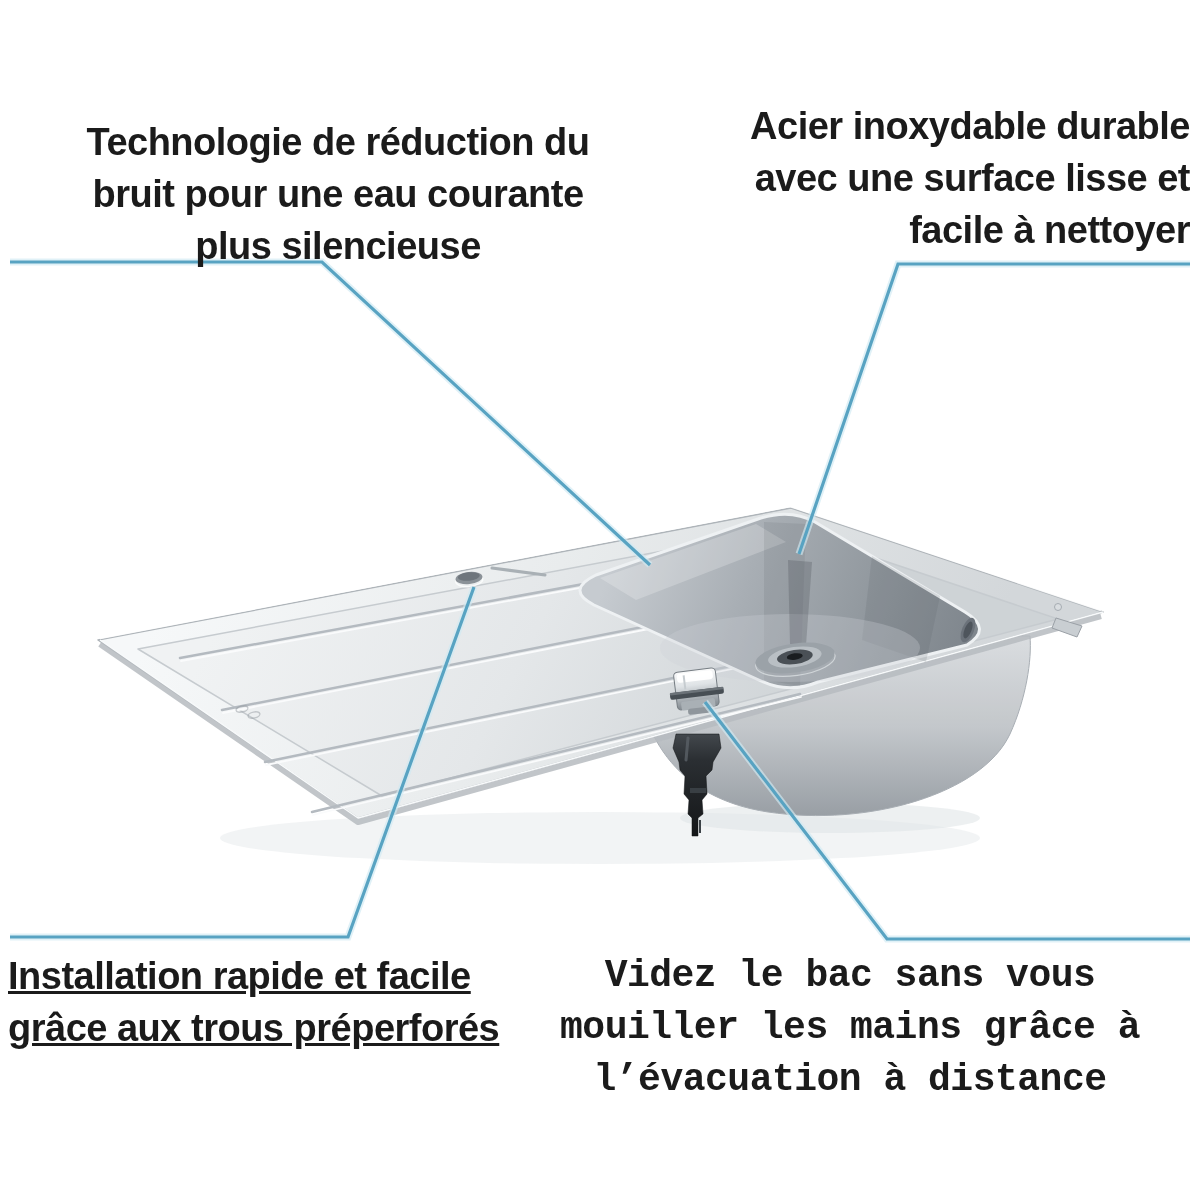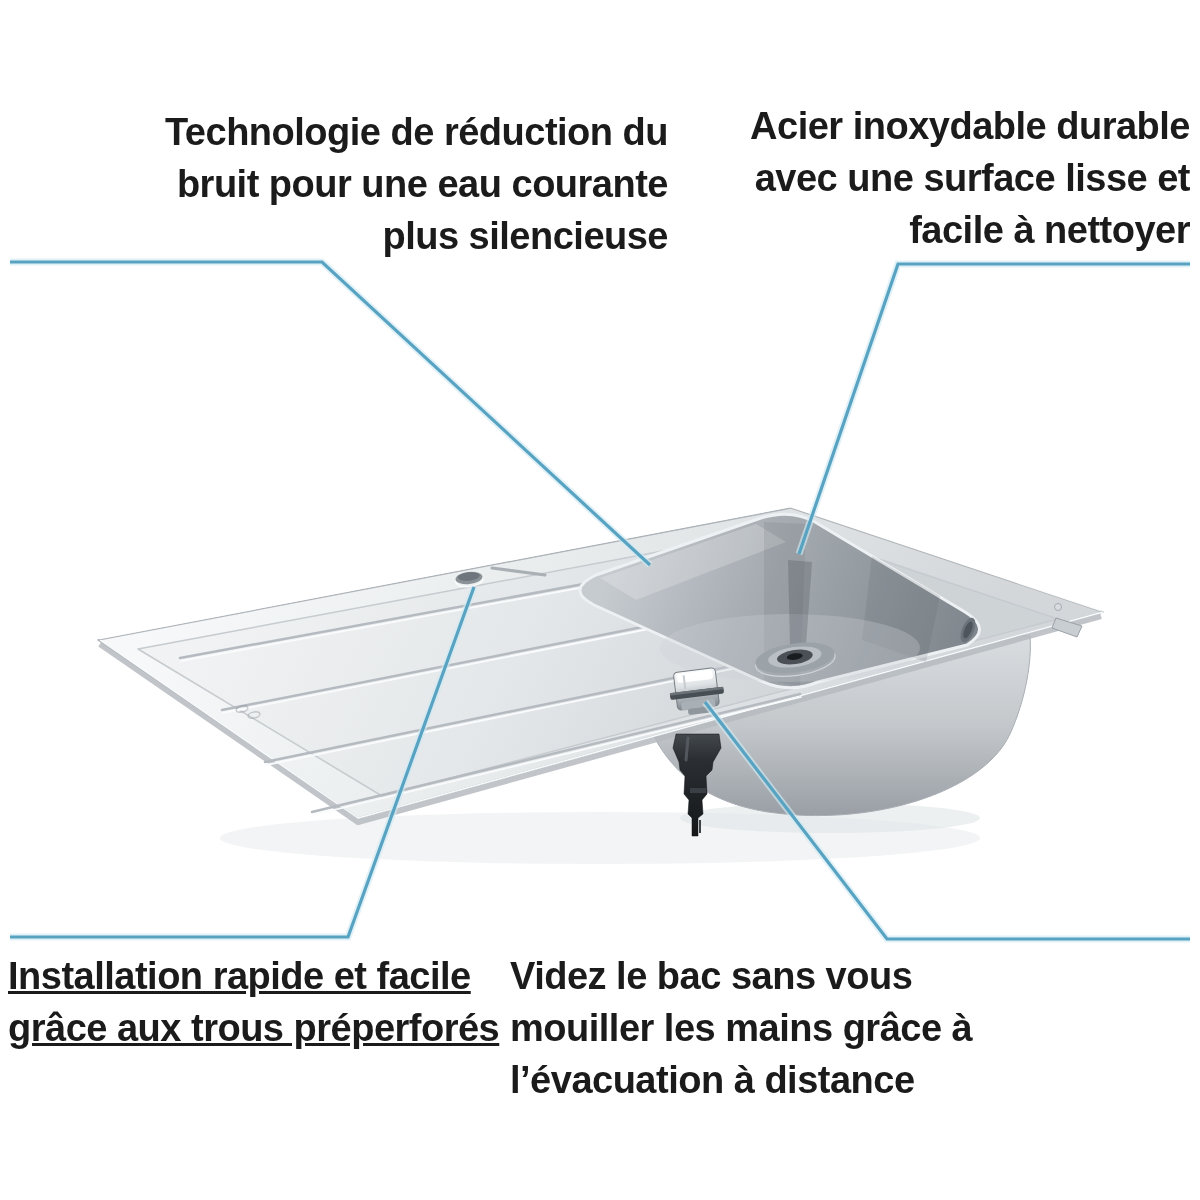--- a/index.html
+++ b/index.html
@@ -21,24 +21,24 @@
   .caption {
     position: absolute;
     font-family: "Liberation Sans", sans-serif;
     font-weight: 700;
     font-size: 38px;
     line-height: 52px;
     letter-spacing: -0.5px;
     color: #1b1b1b;
     white-space: pre-line;
   }
-  .caption.tl { left: 8px;  top: 106px; width: 660px; text-align: right; }
+  .caption.tl { left: 8px;  top: 116px; width: 660px; text-align: center; }
   .caption.tr { right: 10px; top: 100px; width: 660px; text-align: right; }
   .caption.bl { left: 8px;  top: 950px; width: 660px; text-align: left; text-decoration: underline; }
-  .caption.br { right: 10px; top: 950px; width: 680px; text-align: left; }
+  .caption.br { right: 10px; top: 950px; width: 680px; text-align: center; font-family: Liberation Mono, monospace; }
 </style>
 </head>
 <body>
 
 <div class="stage">
 
   <svg class="figure-svg" viewBox="0 0 1200 1200">
     <defs>
       <linearGradient id="gRim" gradientUnits="userSpaceOnUse" x1="200" y1="520" x2="900" y2="840">
         <stop offset="0" stop-color="#f6f8f9"></stop>

